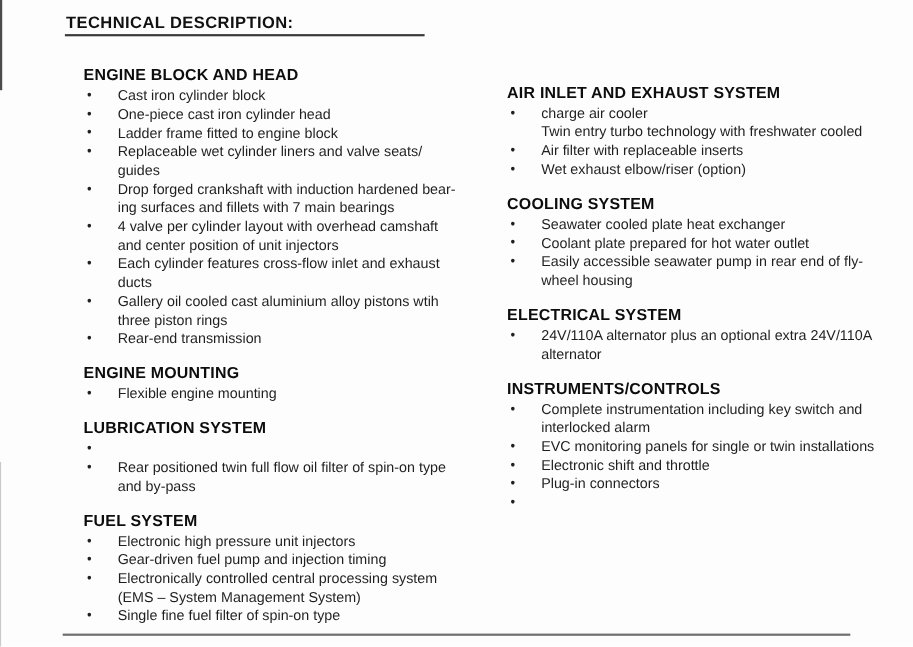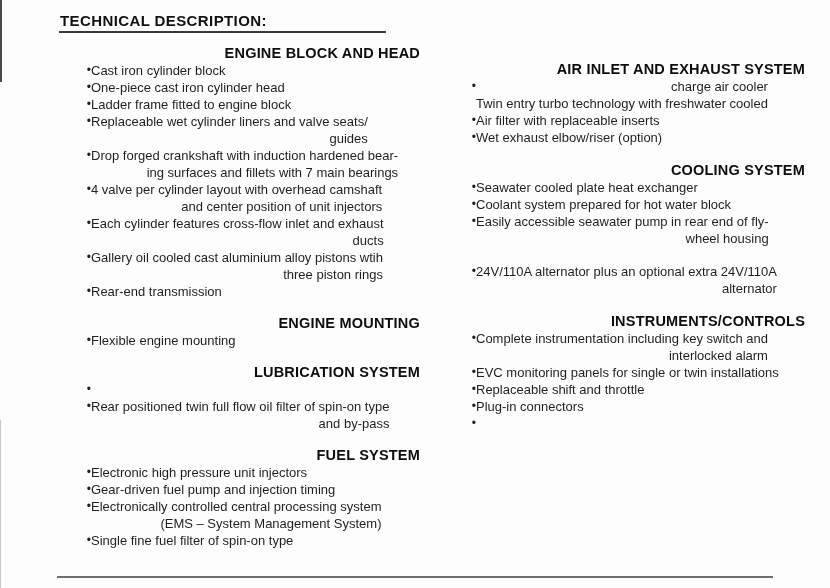--- a/index.html
+++ b/index.html
@@ -16,21 +16,21 @@
   .doc-title{
     position:absolute;left:60px;top:12px;
     font-size:15px;font-weight:bold;letter-spacing:.4px;
     line-height:17px;color:#111;
   }
   .title-underline{position:absolute;left:59px;top:31px;width:327px;height:2px;background:#3a3a3a;}
   .bottom-rule{position:absolute;left:57px;top:576px;width:716px;height:2px;background:#6e6e6e;}
   .col{position:absolute;width:360px;}
   .col-left{left:60px;top:45px;}
   .col-right{left:445px;top:61px;}
-  section{margin:0;text-align:right;}
+  section{margin:16px;}
   .col-left section + section{margin-top:15px;}
   .col-right section + section{margin-top:16px;}
   h2{
     margin:0;font-size:14.5px;font-weight:bold;
     line-height:17px;letter-spacing:.2px;color:#0d0d0d;
   }
   ul{margin:0;padding:0;list-style:none;}
   li{display:flex;align-items:flex-start;font-size:13px;line-height:17px;}
   li .b{flex:0 0 28px;padding-left:3px;font-size:12px;line-height:17px;color:#1f1f1f;}
   li .t div{white-space:nowrap;}
@@ -197,33 +197,34 @@
         <ul>
           <li>
             <span class="b">•</span>
             <div class="t">
               <div>Seawater cooled plate heat exchanger</div>
             </div>
           </li>
           <li>
             <span class="b">•</span>
             <div class="t">
-              <div>Coolant system prepared for hot water block</div>
+              <div>Coolant plate prepared for hot water outlet</div>
             </div>
           </li>
           <li>
             <span class="b">•</span>
             <div class="t">
               <div>Easily accessible seawater pump in rear end of fly-</div>
               <div>wheel housing</div>
             </div>
           </li>
         </ul>
       </section>
       <section>
+        <h2 style="color: rgb(13, 13, 13);">ELECTRICAL SYSTEM</h2>
         <ul>
           <li>
             <span class="b">•</span>
             <div class="t">
               <div>24V/110A alternator plus an optional extra 24V/110A</div>
               <div>alternator</div>
             </div>
           </li>
         </ul>
       </section>
@@ -239,21 +240,21 @@
           </li>
           <li>
             <span class="b">•</span>
             <div class="t">
               <div>EVC monitoring panels for single or twin installations</div>
             </div>
           </li>
           <li>
             <span class="b">•</span>
             <div class="t">
-              <div>Replaceable shift and throttle</div>
+              <div>Electronic shift and throttle</div>
             </div>
           </li>
           <li>
             <span class="b">•</span>
             <div class="t">
               <div>Plug-in connectors</div>
             </div>
           </li>
           <li>
             <span class="b">•</span>

